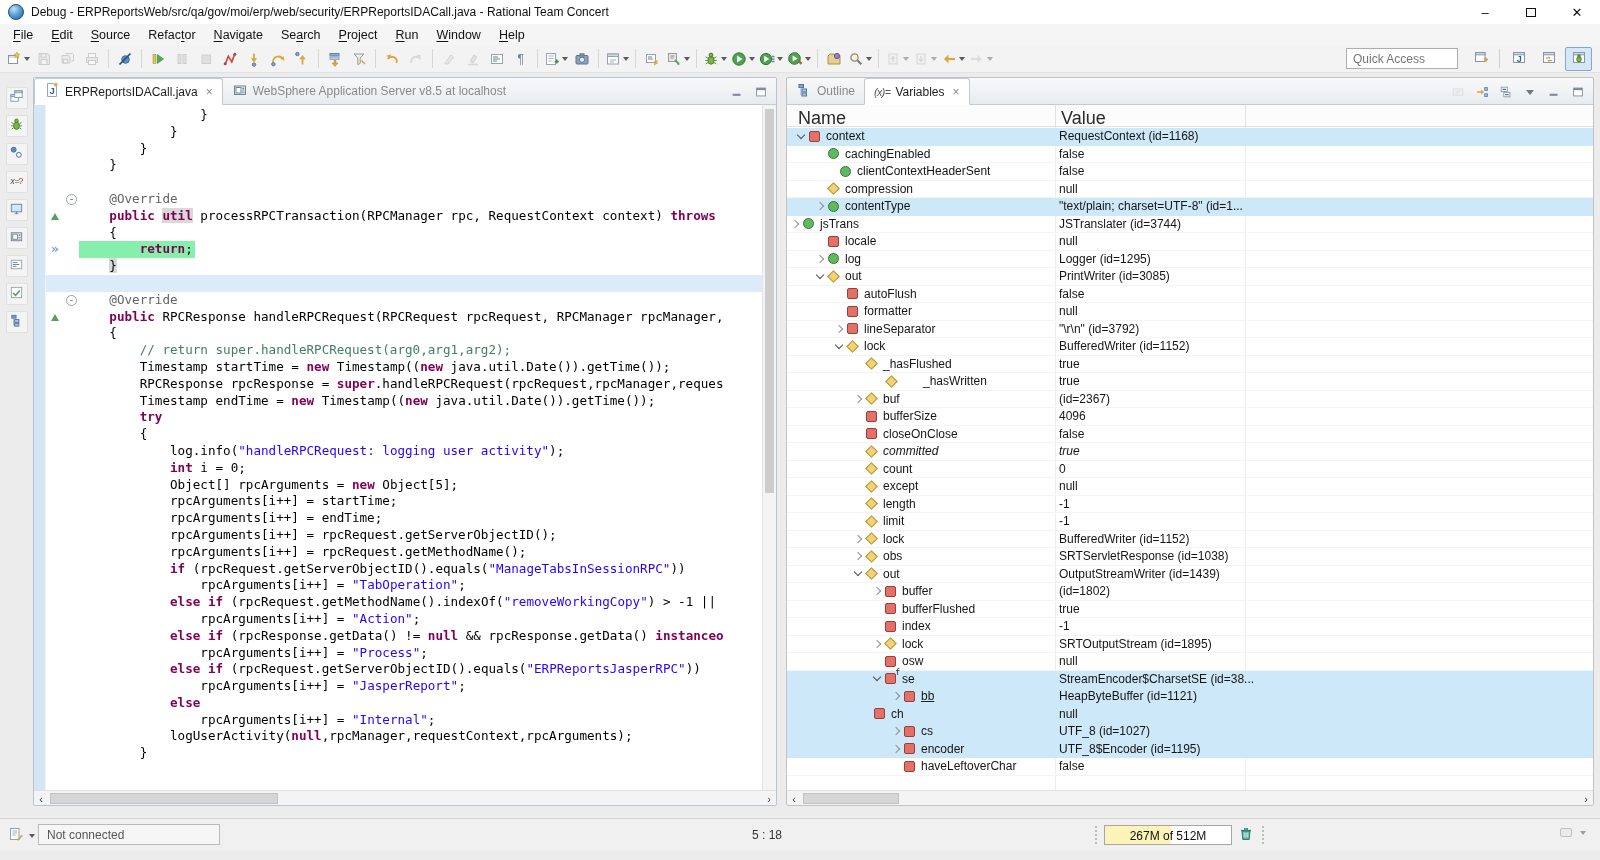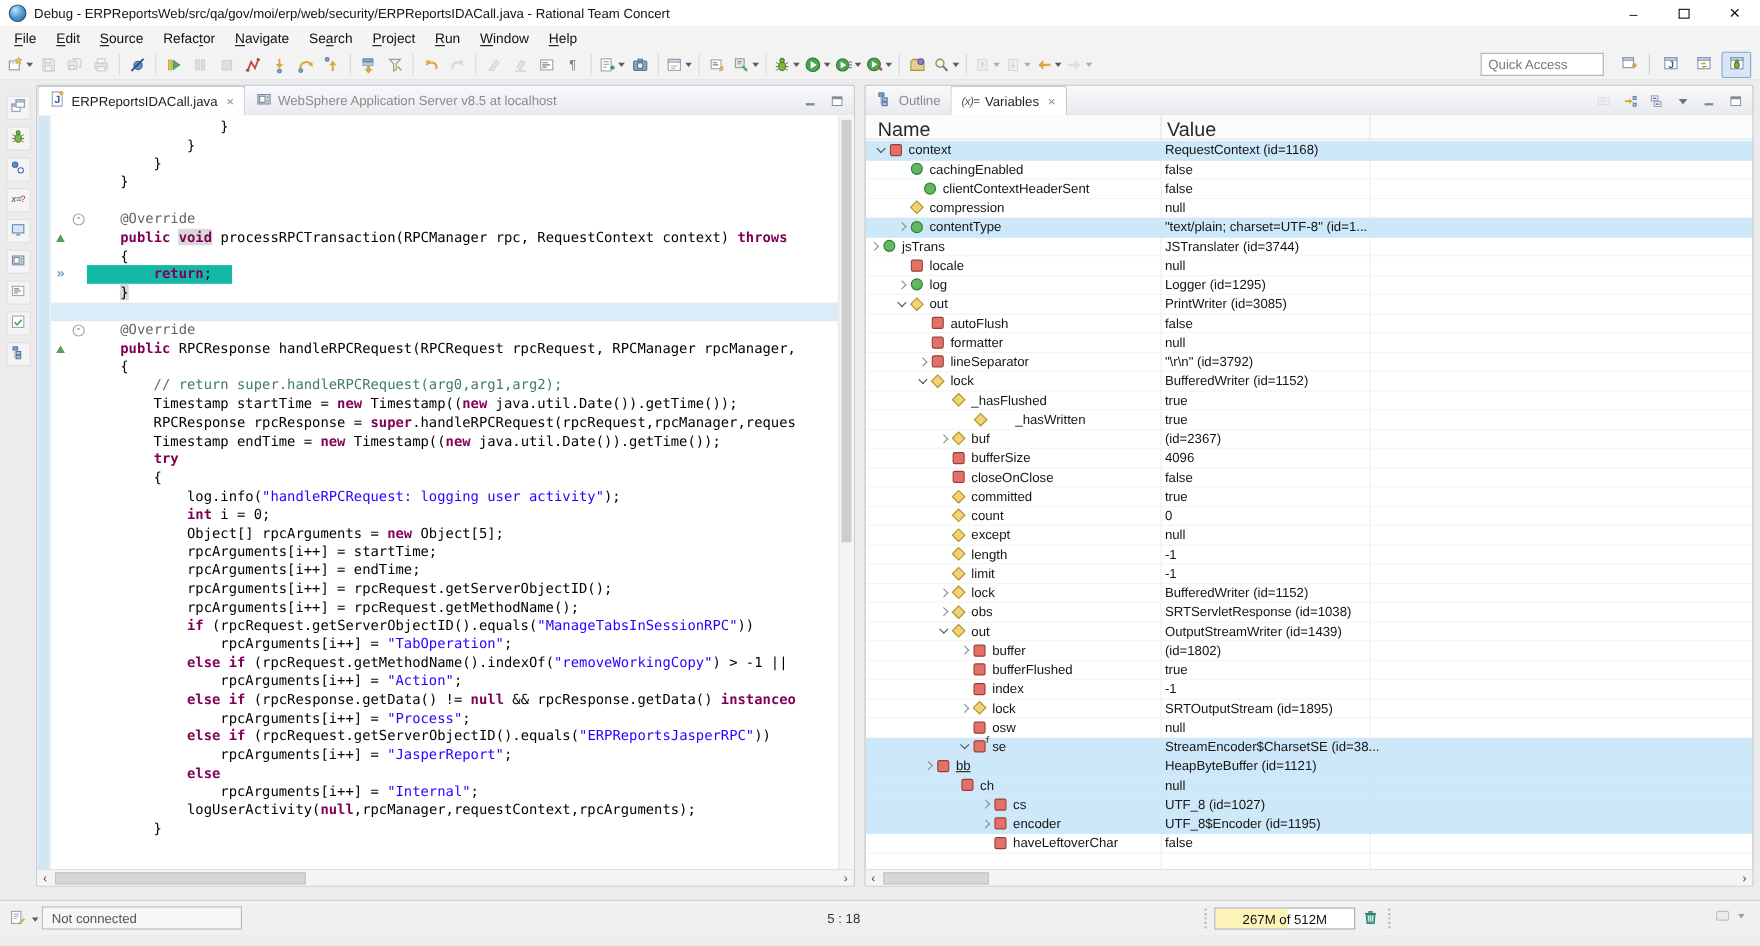--- a/index.html
+++ b/index.html
@@ -59,21 +59,21 @@
   .quickdiff { width:12px; flex:none; background:#d2e6f4; border-right:1px solid #eef4f9; }
   .lines { flex:1; overflow:hidden; font-family:"DejaVu Sans Mono","Liberation Mono",monospace; font-size:12.6px; line-height:16.8px; padding-top:2px; }
   .cl { height:16.8px; display:flex; align-items:center; white-space:pre; }
   .cl.blue { background:#dcebf8; }
   .mk { width:18px; flex:none; text-align:center; position:relative; }
   .ptr { color:#6f9dc4; font-weight:bold; font-size:13px; line-height:10px; }
   .uparrow { display:inline-block; width:0; height:0; border-left:4px solid transparent; border-right:4px solid transparent; border-bottom:7px solid #57a057; }
   .fd { width:15px; flex:none; display:flex; justify-content:center; }
   .fm { width:11px; height:11px; border:1px solid #9aa0a8; border-radius:50%; color:#6a7078; font-size:10px; line-height:8px; text-align:center; background:#fff; }
   .ct { flex:none; }
-  .ct.green { background:#14b8a6; padding-right:18px; }
+  .ct.green { background:#86efac; padding-right:2px; }
   .tk-d { color:#000; }
   .tk-k { color:#7f0055; font-weight:bold; }
   .tk-s { color:#2a00ff; }
   .tk-c { color:#3f7f5f; }
   .tk-a { color:#646464; }
   .occ { background:#d9d9d9; }
   .vscroll { width:14px; flex:none; background:#f4f4f4; border-left:1px solid #e4e4e4; position:relative; }
   .vthumb { position:absolute; left:2px; right:2px; top:4px; height:56%; background:#cdcdcd; }
   .hscroll { height:15px; flex:none; background:#f4f4f4; border-top:1px solid #e0e0e0; position:relative; color:#444; }
   .harrow { position:absolute; top:0; height:15px; width:14px; display:flex; align-items:center; justify-content:center; font-size:11px; }
@@ -535,21 +535,21 @@
       </div>
     <div class="editor-body">
       <div class="quickdiff"></div>
       <div class="lines" id="code">
           <div class="cl"><span class="mk"></span><span class="fd"></span><span class="ct"><span class="tk-d">                }</span></span></div>
           <div class="cl"><span class="mk"></span><span class="fd"></span><span class="ct"><span class="tk-d">            }</span></span></div>
           <div class="cl"><span class="mk"></span><span class="fd"></span><span class="ct"><span class="tk-d">        }</span></span></div>
           <div class="cl"><span class="mk"></span><span class="fd"></span><span class="ct"><span class="tk-d">    }</span></span></div>
           <div class="cl"><span class="mk"></span><span class="fd"></span><span class="ct"></span></div>
           <div class="cl"><span class="mk"></span><span class="fd"><span class="fm">-</span></span><span class="ct"><span class="tk-d">    </span><span class="tk-a">@Override</span></span></div>
-          <div class="cl"><span class="mk"><span class="uparrow"></span></span><span class="fd"></span><span class="ct"><span class="tk-d">    </span><span class="tk-k">public</span><span class="tk-d"> </span><span class="tk-k occ">void</span><span class="tk-d"> processRPCTransaction(RPCManager rpc, RequestContext context) </span><span class="tk-k">throws</span></span></div>
+          <div class="cl"><span class="mk"><span class="uparrow"></span></span><span class="fd"></span><span class="ct"><span class="tk-d">    </span><span class="tk-k">public</span><span class="tk-d"> </span><span class="tk-k occ">util</span><span class="tk-d"> processRPCTransaction(RPCManager rpc, RequestContext context) </span><span class="tk-k">throws</span></span></div>
           <div class="cl"><span class="mk"></span><span class="fd"></span><span class="ct"><span class="tk-d">    {</span></span></div>
           <div class="cl"><span class="mk"><span class="ptr">»</span></span><span class="fd"></span><span class="ct green"><span class="tk-d">        </span><span class="tk-k">return</span><span class="tk-d">;</span></span></div>
           <div class="cl"><span class="mk"></span><span class="fd"></span><span class="ct"><span class="tk-d">    </span><span class="tk-d occ">}</span></span></div>
           <div class="cl blue"><span class="mk"></span><span class="fd"></span><span class="ct"></span></div>
           <div class="cl"><span class="mk"></span><span class="fd"><span class="fm">-</span></span><span class="ct"><span class="tk-d">    </span><span class="tk-a">@Override</span></span></div>
           <div class="cl"><span class="mk"><span class="uparrow"></span></span><span class="fd"></span><span class="ct"><span class="tk-d">    </span><span class="tk-k">public</span><span class="tk-d"> RPCResponse handleRPCRequest(RPCRequest rpcRequest, RPCManager rpcManager,</span></span></div>
           <div class="cl"><span class="mk"></span><span class="fd"></span><span class="ct"><span class="tk-d">    {</span></span></div>
           <div class="cl"><span class="mk"></span><span class="fd"></span><span class="ct"><span class="tk-c">        // return super.handleRPCRequest(arg0,arg1,arg2);</span></span></div>
           <div class="cl"><span class="mk"></span><span class="fd"></span><span class="ct"><span class="tk-d">        Timestamp startTime = </span><span class="tk-k">new</span><span class="tk-d"> Timestamp((</span><span class="tk-k">new</span><span class="tk-d"> java.util.Date()).getTime());</span></span></div>
           <div class="cl"><span class="mk"></span><span class="fd"></span><span class="ct"><span class="tk-d">        RPCResponse rpcResponse = </span><span class="tk-k">super</span><span class="tk-d">.handleRPCRequest(rpcRequest,rpcManager,reques</span></span></div>
@@ -770,21 +770,21 @@
           <span class="fi p"></span>
           <span class="vname">bufferSize</span>
           <span class="vval">4096</span>
         </div>
         <div class="trow" style="padding-left: 63px;">
           <span class="exp"></span>
           <span class="fi p"></span>
           <span class="vname">closeOnClose</span>
           <span class="vval">false</span>
         </div>
-        <div class="trow" style="padding-left: 63px;">
+        <div class="trow" style="padding-left: 63px; font-style: italic;">
           <span class="exp"></span>
           <span class="fi o"></span>
           <span class="vname">committed</span>
           <span class="vval">true</span>
         </div>
         <div class="trow" style="padding-left: 63px;">
           <span class="exp"></span>
           <span class="fi o"></span>
           <span class="vname">count</span>
           <span class="vval">0</span>
@@ -866,21 +866,21 @@
           <span class="vval">null</span>
         </div>
         <div class="trow sel" style="padding-left: 82px;">
           <span class="exp">
             <span class="chev open"></span>
           </span>
           <span class="fi f"></span>
           <span class="vname">se</span>
           <span class="vval">StreamEncoder$CharsetSE  (id=38...</span>
         </div>
-        <div class="trow sel" style="padding-left: 49px; text-decoration: underline;">
+        <div class="trow sel" style="padding-left: 101px; text-decoration: underline;">
           <span class="exp">
             <span class="chev closed"></span>
           </span>
           <span class="fi p"></span>
           <span class="vname">bb</span>
           <span class="vval">HeapByteBuffer  (id=1121)</span>
         </div>
         <div class="trow sel" style="padding-left: 71px;">
           <span class="exp"></span>
           <span class="fi p"></span>

